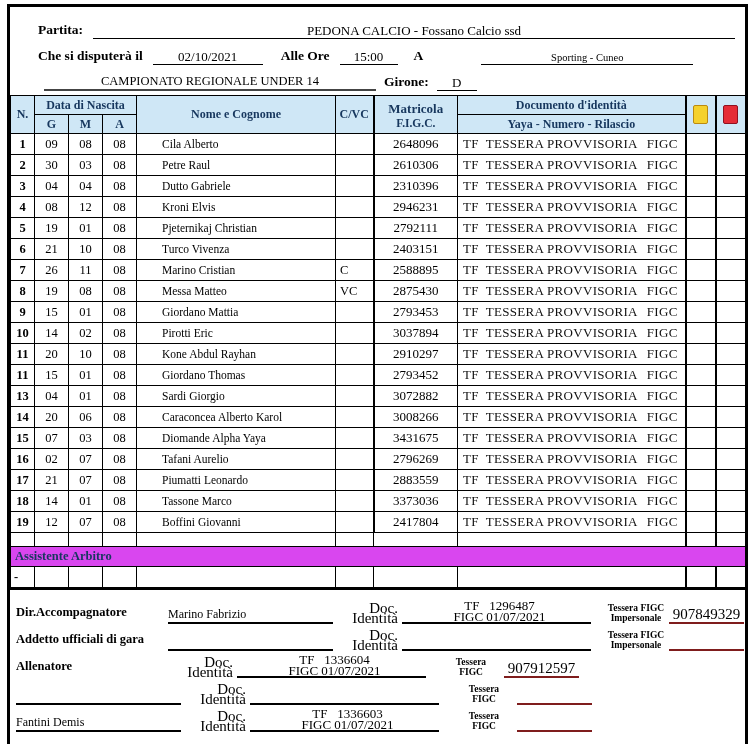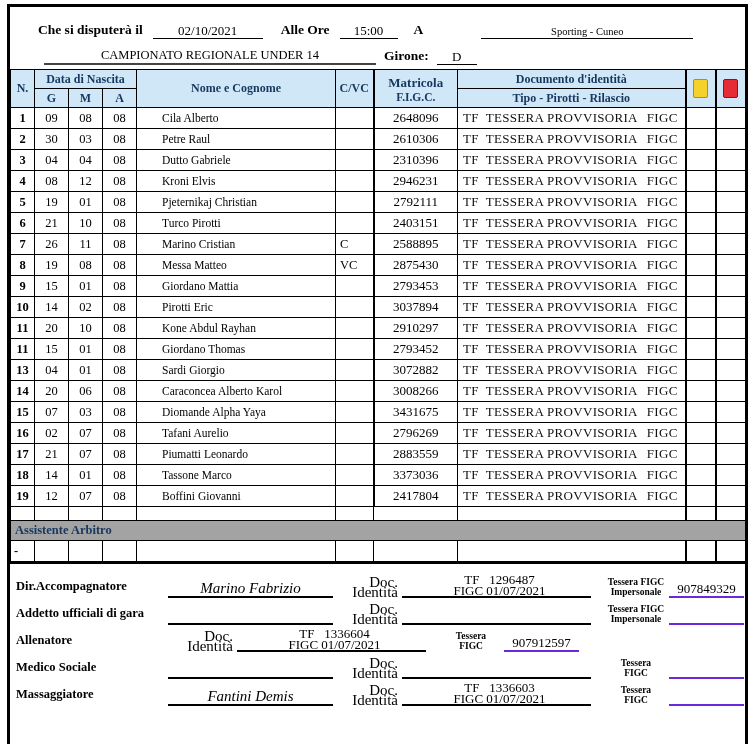--- a/index.html
+++ b/index.html
@@ -32,41 +32,45 @@
   .c-matr{text-align:center;font-size:13px;border-left-width:2px !important;}
   .c-doc{text-align:left;padding-left:5px;font-size:13px;letter-spacing:.3px;color:#111;}
   .c-doc .dt{margin-right:7px;}
   .c-doc .dn{margin-right:9px;}
   .c-card{border-left-width:2px !important;}
   td.c-card{border-left-width:2px !important;}
   .card{width:13px;height:17px;border-radius:2px;margin:0 auto;}
   .card.y{background:#f5d12c;border:1px solid #bb8a10;}
   .card.r{background:#e52b36;border:1px solid #8f1020;}
   tr.emptyrow td{height:13px;}
-  td.band{background:#a3a3a3;color:#17375e;font-weight:bold;font-size:12.5px;text-align:left;padding-left:4px;height:19px;border-top:2px solid #000;border-bottom:2px solid #000;}
+  td.band{background:#d946ef;color:#17375e;font-weight:bold;font-size:12.5px;text-align:left;padding-left:4px;height:19px;border-top:2px solid #000;border-bottom:2px solid #000;}
   tr.dashrow td{height:20px;border-bottom:3px solid #000;}
   thead th{height:18px;}
 
   
   .offs{padding:8px 0 0 6px;}
   .off-row{display:flex;align-items:flex-end;height:26px;margin-bottom:1px;}
   .off-label{width:152px;font-weight:bold;font-size:12.5px;padding-bottom:4px;white-space:nowrap;}
-  .off-name{width:165px;border-bottom:2px solid #000;text-align:center;font-size:15px;height:15px;line-height:14px;font-style:italic;}
+  .off-name{width:165px;border-bottom:2px solid #000;text-align:left;font-size:12px;height:15px;line-height:14px;}
   .off-doclabel{width:50px;margin-left:15px;margin-right:4px;text-align:right;font-weight:normal;font-size:15px;line-height:10px;padding-bottom:1px;}
   .off-doc{width:183px;border-bottom:2px solid #000;padding-left:6px;}
   .off-doc-line{font-size:13px;line-height:11px;height:11px;white-space:pre;text-align:center;}
   .off-teslabel{width:62px;margin-left:14px;margin-right:2px;text-align:center;font-weight:bold;font-size:9.5px;line-height:10px;padding-bottom:1px;font-family:Liberation Serif, serif;}
-  .off-tessera{width:75px;border-bottom:2px solid #6d28d9;text-align:center;font-size:13px;height:14px;line-height:13px;}
+  .off-tessera{width:75px;border-bottom:2px solid #7f1d1d;text-align:center;font-size:15px;height:14px;line-height:13px;}
 </style>
 </head>
 <body>
 
 <div class="doc">
 
   <div class="hdr">
+    <div class="hline">
+      <span class="hlbl">Partita:</span>
+      <span class="ufield u-partita">PEDONA CALCIO - Fossano Calcio ssd</span>
+    </div>
     <div class="hline">
       <span class="hlbl">Che si disputerà il</span>
       <span class="ufield u-date">02/10/2021</span>
       <span class="hlbl" style="margin-left:18px;">Alle Ore</span>
       <span class="ufield u-time">15:00</span>
       <span class="hlbl a-lbl">A</span>
       <span class="ufield u-venue">Sporting - Cuneo</span>
     </div>
     <div class="hline">
       <span class="ufield u-comp">CAMPIONATO REGIONALE UNDER 14</span>
@@ -103,21 +107,21 @@
           <div class="card y"></div>
         </th>
         <th rowspan="2" class="c-card">
           <div class="card r"></div>
         </th>
       </tr>
       <tr>
         <th>G</th>
         <th>M</th>
         <th>A</th>
-        <th>Tipo - Pirotti - Rilascio</th>
+        <th>Yaya - Numero - Rilascio</th>
       </tr>
     </thead>
 
     <tbody>
 
         <tr>
           <td class="c-n">1</td>
           <td class="c-d">09</td>
           <td class="c-d">08</td>
           <td class="c-d">08</td>
@@ -189,21 +193,21 @@
           </td>
           <td class="c-card"></td>
           <td class="c-card"></td>
         </tr>
 
         <tr>
           <td class="c-n">6</td>
           <td class="c-d">21</td>
           <td class="c-d">10</td>
           <td class="c-d">08</td>
-          <td class="c-name">Turco Pirotti</td>
+          <td class="c-name">Turco Vivenza</td>
           <td class="c-cvc"></td>
           <td class="c-matr">2403151</td>
           <td class="c-doc">
             <span class="dt">TF</span><span class="dn">TESSERA PROVVISORIA</span><span>FIGC</span>
           </td>
           <td class="c-card"></td>
           <td class="c-card"></td>
         </tr>
 
         <tr>
@@ -482,39 +486,37 @@
           <div class="off-doc-line">FIGC 01/07/2021</div>
         </div>
         <div class="off-teslabel">
           <div>Tessera</div>
           <div>FIGC</div>
         </div>
         <div class="off-tessera">907912597</div>
       </div>
 
       <div class="off-row">
-        <div class="off-label">Medico Sociale</div>
         <div class="off-name"></div>
         <div class="off-doclabel">
           <div>Doc.</div>
           <div>Identità</div>
         </div>
         <div class="off-doc">
           <div class="off-doc-line"></div>
           <div class="off-doc-line"></div>
         </div>
         <div class="off-teslabel">
           <div>Tessera</div>
           <div>FIGC</div>
         </div>
         <div class="off-tessera"></div>
       </div>
 
       <div class="off-row">
-        <div class="off-label">Massaggiatore</div>
         <div class="off-name">Fantini Demis</div>
         <div class="off-doclabel">
           <div>Doc.</div>
           <div>Identità</div>
         </div>
         <div class="off-doc">
           <div class="off-doc-line">TF   1336603</div>
           <div class="off-doc-line">FIGC 01/07/2021</div>
         </div>
         <div class="off-teslabel">

